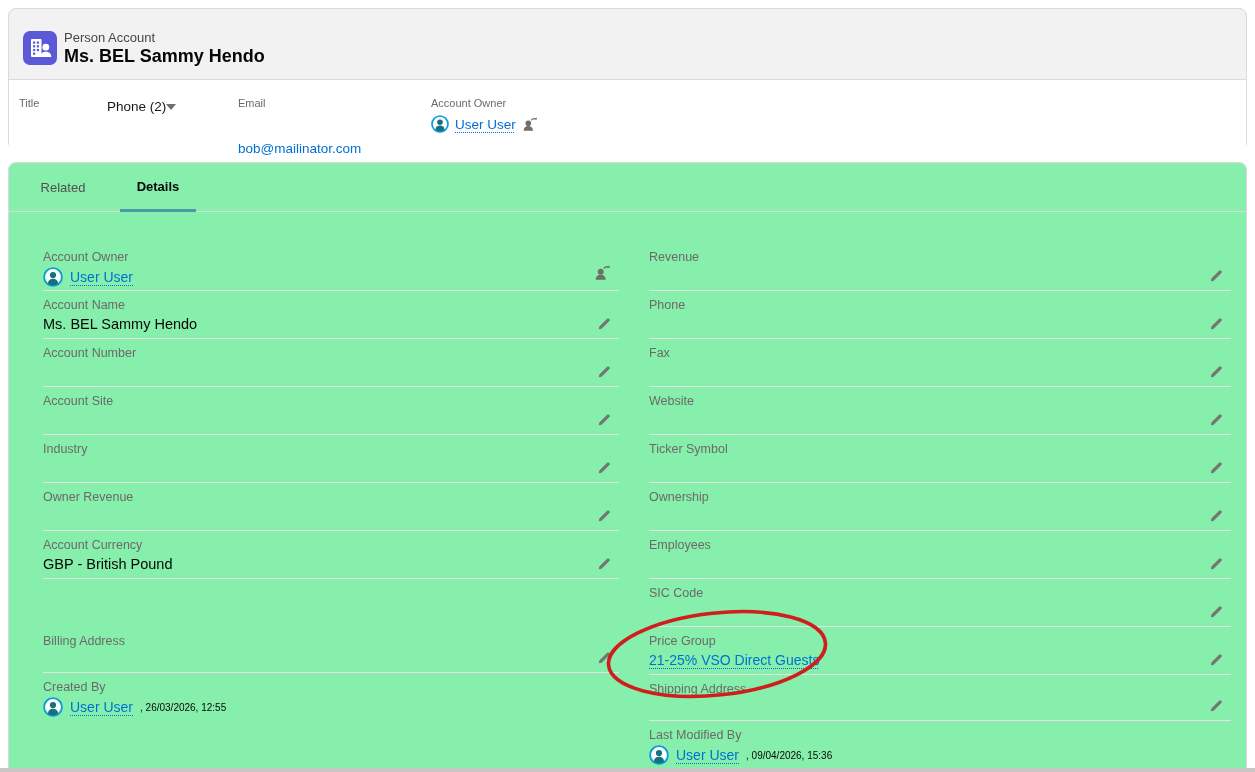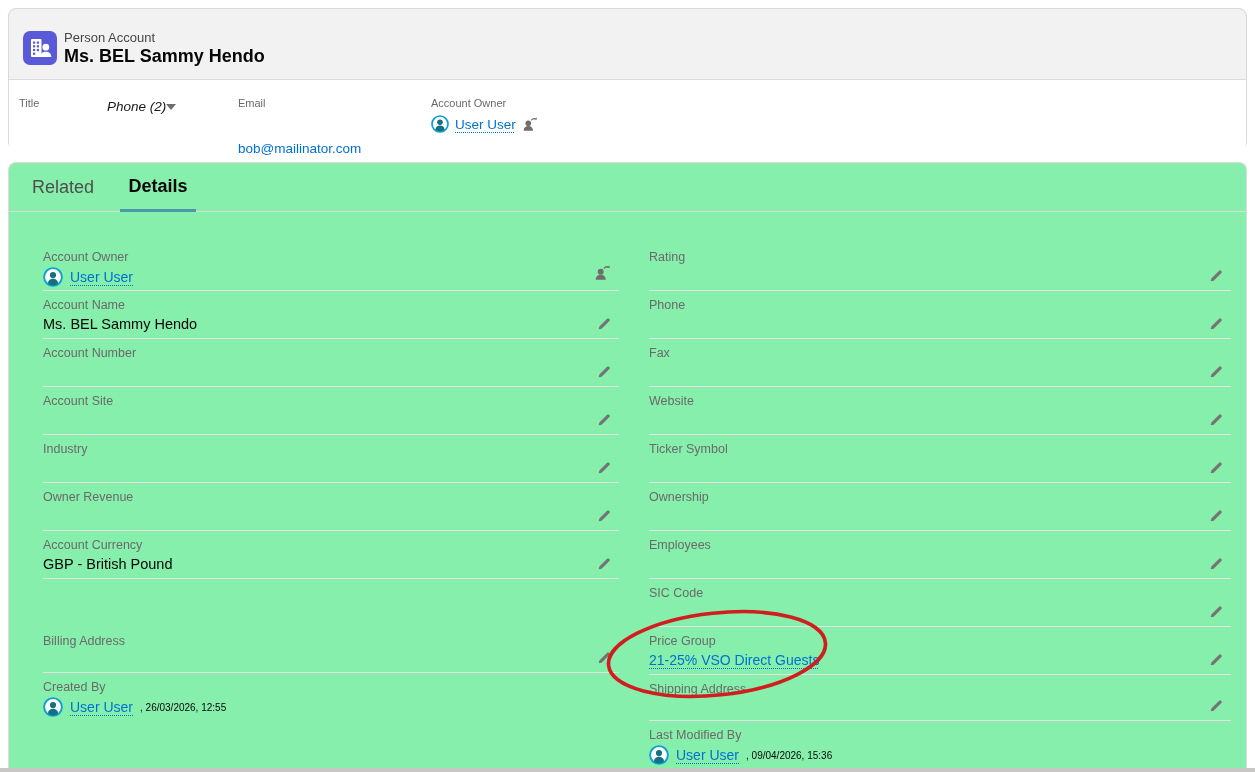--- a/index.html
+++ b/index.html
@@ -25,29 +25,29 @@
   .card{position:absolute;background:#86efac;border:1px solid #dcdad9;}
   
   .header-card{left:8px;top:8px;width:1239px;height:142px;border-radius:8px;}
   .banner{position:absolute;left:0;top:0;right:0;height:70px;background:#f3f2f2;border-radius:7px 7px 0 0;}
   .entity-icon{position:absolute;left:14px;top:22px;width:34px;height:34px;}
   .entity-label{position:absolute;left:55px;top:21px;font-size:13px;color:#46464a;}
   .record-name{position:absolute;left:55px;top:37px;font-size:18px;font-weight:bold;color:var(--text-dark);}
   .highlights{position:absolute;left:0;top:70px;right:0;height:72px;border-top:1px solid var(--border-gray);border-radius:0 0 7px 7px;background:#fff;}
   .hl-label{position:absolute;font-size:11px;color:var(--label-gray);}
   .hl-value{position:absolute;font-size:13.5px;}
-  .phone-dd{position:absolute;left:98px;top:19px;font-size:13.5px;color:#181818;cursor:pointer;display:flex;align-items:center;gap:0;font-style:italic;}
+  .phone-dd{position:absolute;left:98px;top:19px;font-size:13.5px;color:#181818;cursor:pointer;display:flex;align-items:center;gap:0;}
   .caret-down{width:0;height:0;border-left:5px solid transparent;border-right:5px solid transparent;border-top:6px solid #706e6b;}
   a.sflink{color:var(--link-blue);text-decoration:none;cursor:pointer;}
   a.sflink.dotted{text-decoration:underline dotted 1px;text-underline-offset:3px;}
   .owner-row{position:absolute;display:flex;align-items:center;gap:6px;}
   
   .details-card{left:8px;top:162px;width:1239px;height:610px;border-radius:8px 8px 0 0;border-bottom:none;overflow:hidden;}
   .tabbar{position:absolute;left:0;top:0;right:0;height:49px;border-bottom:1px solid var(--border-gray);}
-  .tab{position:absolute;top:0;height:49px;display:flex;align-items:center;justify-content:center;font-size:18px;cursor:pointer;text-align:center;}
+  .tab{position:absolute;top:0;height:49px;display:flex;align-items:center;justify-content:center;font-size:13px;cursor:pointer;text-align:center;}
   .tab-related{left:23px;width:62px;color:#514f4d;}
   .tab-details{left:111px;width:76px;font-weight:bold;color:var(--text-dark);border-bottom:3px solid var(--tab-accent);}
   .col{position:absolute;top:80px;}
   .col-left{left:34px;width:576px;}
   .col-right{left:640px;width:582px;}
   .frow{position:relative;height:48px;border-bottom:1px solid #e5e4e3;}
   .frow.noline{border-bottom:none;}
   .frow.h46{height:46px;}
   .frow.h52{height:52px;border-bottom:none;}
   .flabel{font-size:12.5px;color:var(--label-gray);padding-top:7px;}
@@ -194,21 +194,21 @@
             <use href="#avatar-glyph"></use>
           </svg>
         <a class="sflink dotted">User User</a>
         <span class="audit-date">, 26/03/2026, 12:55</span>
       </div>
     </div>
   </div>
 
   <div class="col col-right">
     <div class="frow">
-      <div class="flabel">Rating</div>
+      <div class="flabel">Revenue</div>
       <svg class="pencil" viewBox="0 0 13 13">
           <use href="#pencil-glyph"></use>
         </svg>
     </div>
     <div class="frow">
       <div class="flabel">Phone</div>
       <svg class="pencil" viewBox="0 0 13 13">
           <use href="#pencil-glyph"></use>
         </svg>
     </div>

